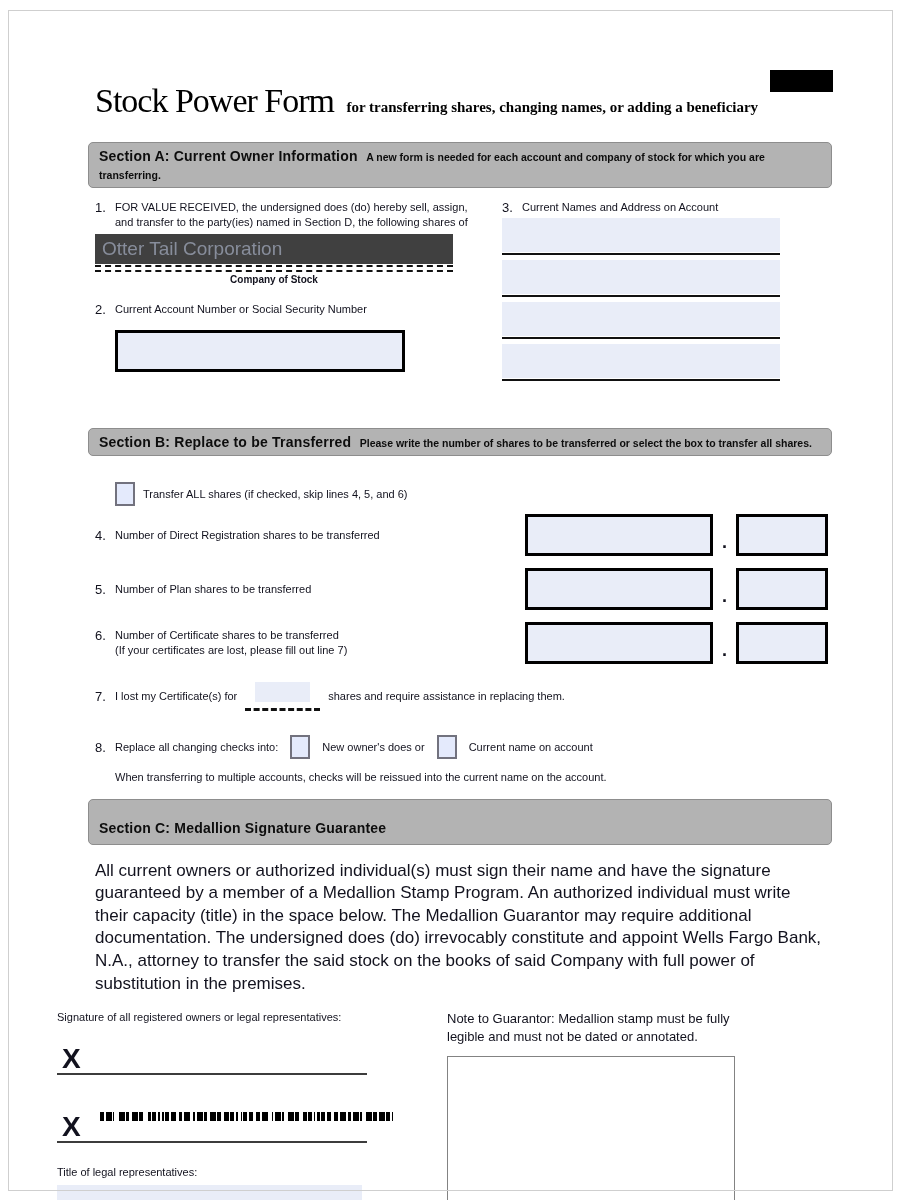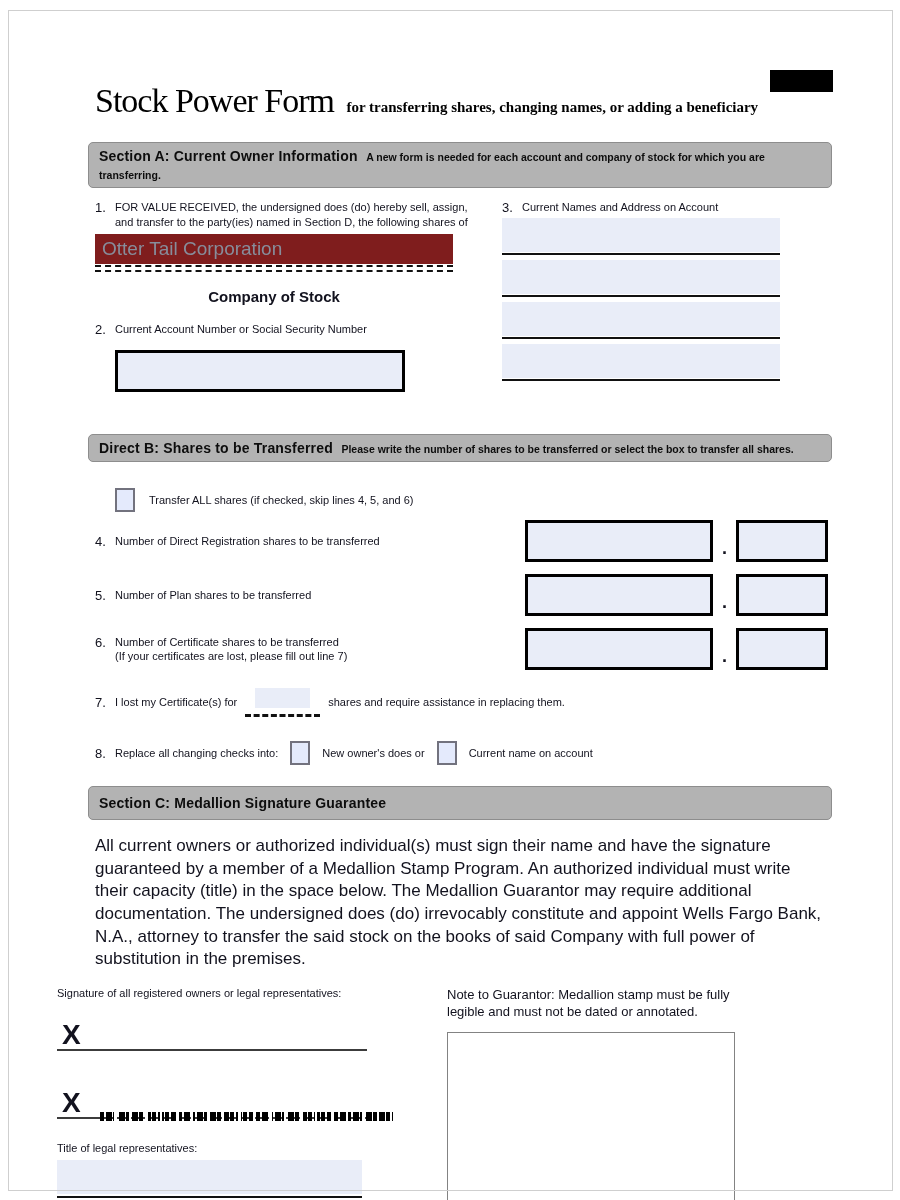--- a/index.html
+++ b/index.html
@@ -36,61 +36,61 @@
   
   .num { display:inline-block; width:20px; flex:0 0 20px; font-size:13px; }
   .lbl { font-size:11px; line-height:1.33; }
 
   
   .secA-cols { display:flex; margin:12px 120px 0 95px; }
   .colA-left { flex:0 0 385px; }
   .colA-right { flex:1; margin-left:22px; }
   .item-row { display:flex; }
   .company-field {
-    margin-top:5px; width:358px; height:30px; line-height:30px; background:#7f1d1d;
+    margin-top:5px; width:358px; height:30px; line-height:30px; background:#404040;
     color:#878d9b; font-size:19px; padding-left:7px;
   }
   .dash-line {
     width:358px; height:7px; margin-top:1px;
     border-top:2.5px dashed #111; border-bottom:2.5px dashed #111;
   }
-  .company-caption { width:358px; text-align:center; font-size:15px; font-weight:bold; margin-top:16px; }
+  .company-caption { width:358px; text-align:center; font-size:10px; font-weight:bold; margin-top:2px; }
   .item2-label { margin-top:17px; }
   .acct-box {
     margin:13px 0 0 20px; width:290px; height:42px;
     border:3px solid #000; background:#e9edf8;
   }
   .addr-field { width:100%; height:34px; background:#e9edf8; margin-top:2px; }
   .addr-line { width:100%; height:2px; background:#111; margin-top:1px; margin-bottom:5px; }
   .addr-stack { margin-top:3px; }
 
   
   .bar-b { margin-top:42px; }
   .chk-row { display:flex; align-items:center; margin:26px 0 0 115px; }
   .checkbox {
     width:20px; height:24px; border:2px solid #72727e; background:#e4eafc; flex:0 0 20px;
   }
-  .chk-row .lbl { margin-left:14px; }
+  .chk-row .lbl { margin-left:8px; }
   .share-row { display:flex; align-items:center; justify-content:space-between; margin:12px 72px 0 95px; }
   .share-row.first { margin-top:8px; }
   .share-label { display:flex; flex:1; padding-right:10px; }
   .box-group { display:flex; align-items:center; flex:0 0 auto; }
   .whole-box { width:188px; height:42px; border:3px solid #000; background:#e9edf8; }
   .dot { font-size:18px; font-weight:bold; margin:14px 9px 0 9px; }
   .frac-box { width:92px; height:42px; border:3px solid #000; background:#e9edf8; }
   .line7 { display:flex; align-items:center; margin:18px 0 0 95px; }
   .lost-wrap { border-bottom:3px dashed #111; padding:0 10px 2px 10px; margin:0 8px; }
   .lost-field { width:55px; height:20px; background:#e9edf8; }
   .line8 { display:flex; align-items:center; margin:24px 0 0 95px; }
   .line8 .lbl { margin-right:12px; }
   .line8 .checkbox { margin-right:12px; height:24px; }
   .line8-note { margin:11px 0 0 115px; }
 
   
-  .bar-c { margin-top:21px; padding-top:7px; padding-bottom:7px; }
+  .bar-c { margin-top:14px; padding-top:19px; padding-bottom:7px; }
   .secC-par { margin:15px 76px 0 95px; font-size:17px; line-height:1.33; }
   .secC-cols { display:flex; margin:15px 68px 0 57px; }
   .colC-left { flex:0 0 390px; }
   .colC-right { flex:1; }
   .sig-line {
     width:310px; border-bottom:2.5px solid #3c3c3c;
     font-size:28px; font-weight:bold; height:36px; line-height:40px; padding-left:5px;
     margin-top:14px;
   }
   .sig-line.second { margin-top:32px; }
@@ -154,21 +154,21 @@
         <div class="addr-line"></div>
         <div class="addr-field"></div>
         <div class="addr-line"></div>
         <div class="addr-field"></div>
         <div class="addr-line"></div>
       </div>
     </div>
   </div>
 
   <div class="sec-bar bar-b">
-    <span class="sec-label">Direct B:  Shares to be Transferred</span>
+    <span class="sec-label">Section B:  Replace to be Transferred</span>
     <span class="sec-note">Please write the number of shares to be transferred or select the box to transfer all shares.</span>
   </div>
 
   <div class="chk-row">
     <div class="checkbox"></div>
     <span class="lbl">Transfer ALL shares (if checked, skip lines 4, 5, and 6)</span>
   </div>
 
   <div class="share-row first">
     <div class="share-label">
@@ -220,20 +220,21 @@
 
   <div class="line8">
     <span class="num">8.</span>
     <span class="lbl">Replace all changing checks into:</span>
     <div class="checkbox"></div>
     <span class="lbl" style="margin-right:12px;">New owner's does or</span>
     <div class="checkbox"></div>
     <span class="lbl">Current name on account</span>
   </div>
 
+  <div class="line8-note lbl">When transferring to multiple accounts, checks will be reissued into the current name on the account.</div>
 
   <div class="sec-bar bar-c">
     <span class="sec-label">Section C:  Medallion Signature Guarantee</span>
   </div>
 
   <div class="secC-par">All current owners or authorized individual(s) must sign their name and have the signature guaranteed by a member of a Medallion Stamp Program. An authorized individual must write their capacity (title) in the space below. The Medallion Guarantor may require additional documentation. The undersigned does (do) irrevocably constitute and appoint Wells Fargo Bank, N.A., attorney to transfer the said stock on the books of said Company with full power of substitution in the premises.</div>
 
   <div class="secC-cols">
     <div class="colC-left">
       <div class="lbl">Signature of all registered owners or legal representatives:</div>

